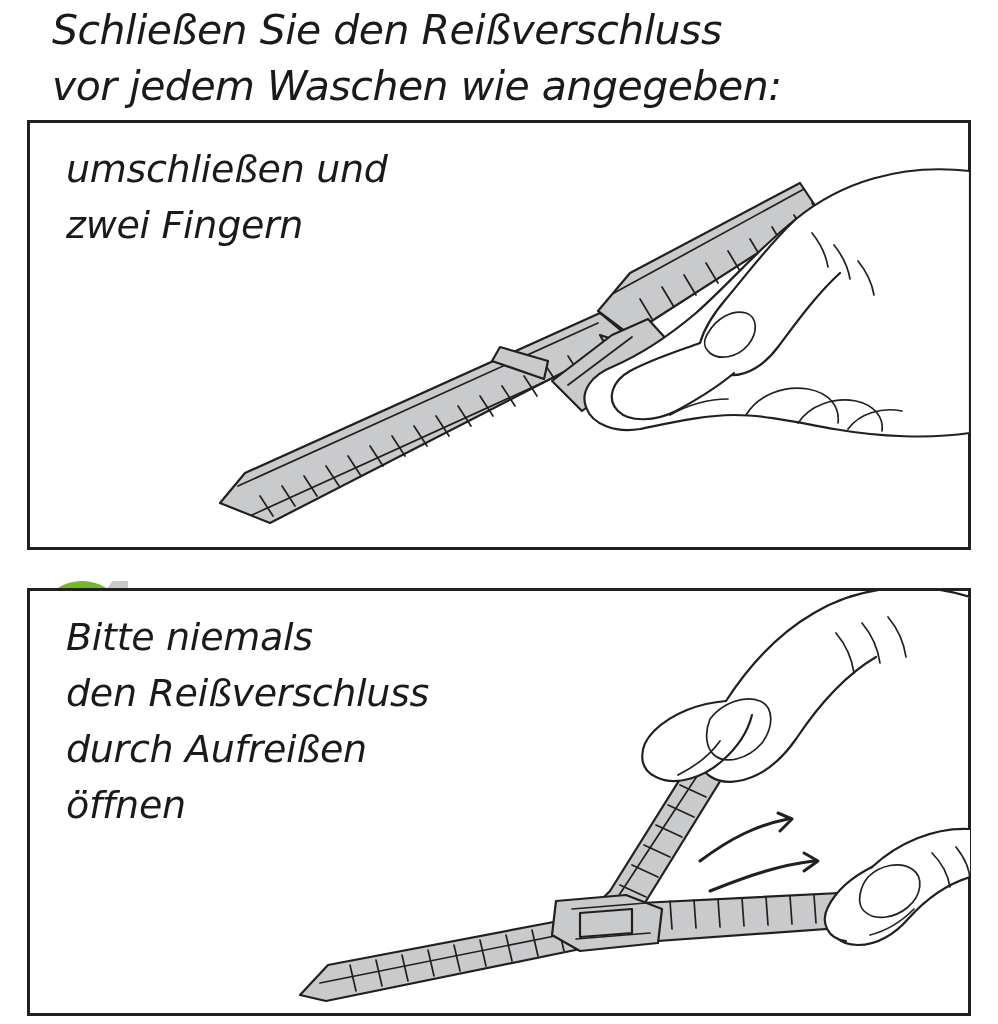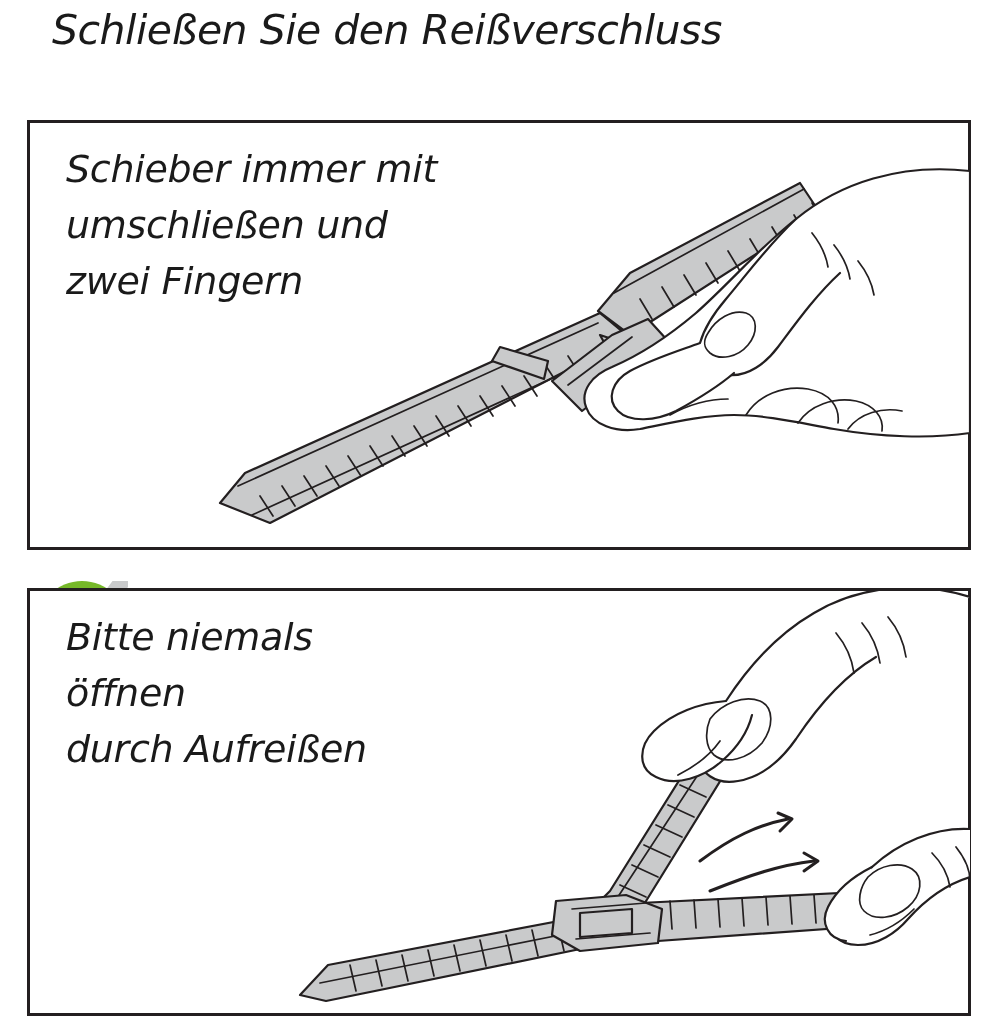--- a/index.html
+++ b/index.html
@@ -137,26 +137,26 @@
     stroke-linejoin: round;
   }
 </style>
 </head>
 <body>
 
 <div class="page">
 
   <div class="heading">
     <div>Schließen Sie den Reißverschluss</div>
+    <div>vor jedem Waschen wie angegeben:</div>
   </div>
 
   <div class="panel" id="panel-do">
 
     <div class="panel-text">
-      <div>Schieber immer mit</div>
       <div>umschließen und</div>
       <div>zwei Fingern</div>
     </div>
 
     <svg class="illus" id="illus-do" viewBox="0 0 770 424">
 
       <g>
         <path class="grayfill" d="M20 380 L45 350 L400 190 L430 215 L70 400 Z"></path>
 
         <g class="thin">
@@ -247,22 +247,23 @@
         <path d="M12 46 L34 70 L88 -2" fill="none" stroke="#c9cacb" stroke-width="16" stroke-linecap="round" stroke-linejoin="round"></path>
         <path d="M12 46 L34 70 L88 -2" fill="none" stroke="#231f20" stroke-width="2" stroke-linecap="round" stroke-linejoin="round" opacity="0"></path>
       </svg>
     </div>
   </div>
 
   <div class="panel" id="panel-dont">
 
     <div class="panel-text">
       <div>Bitte niemals</div>
+      <div>den Reißverschluss</div>
+      <div>durch Aufreißen</div>
       <div>öffnen</div>
-      <div>durch Aufreißen</div>
     </div>
 
     <svg class="illus" id="illus-dont" viewBox="0 0 690 422">
 
       <g>
         <path class="grayfill" d="M300 330 L330 300 L430 140 L460 158 L350 336 Z"></path>
         <g class="thin">
           <path d="M340 294 L366 306"></path>
           <path d="M352 274 L378 286"></path>
           <path d="M364 254 L390 266"></path>

